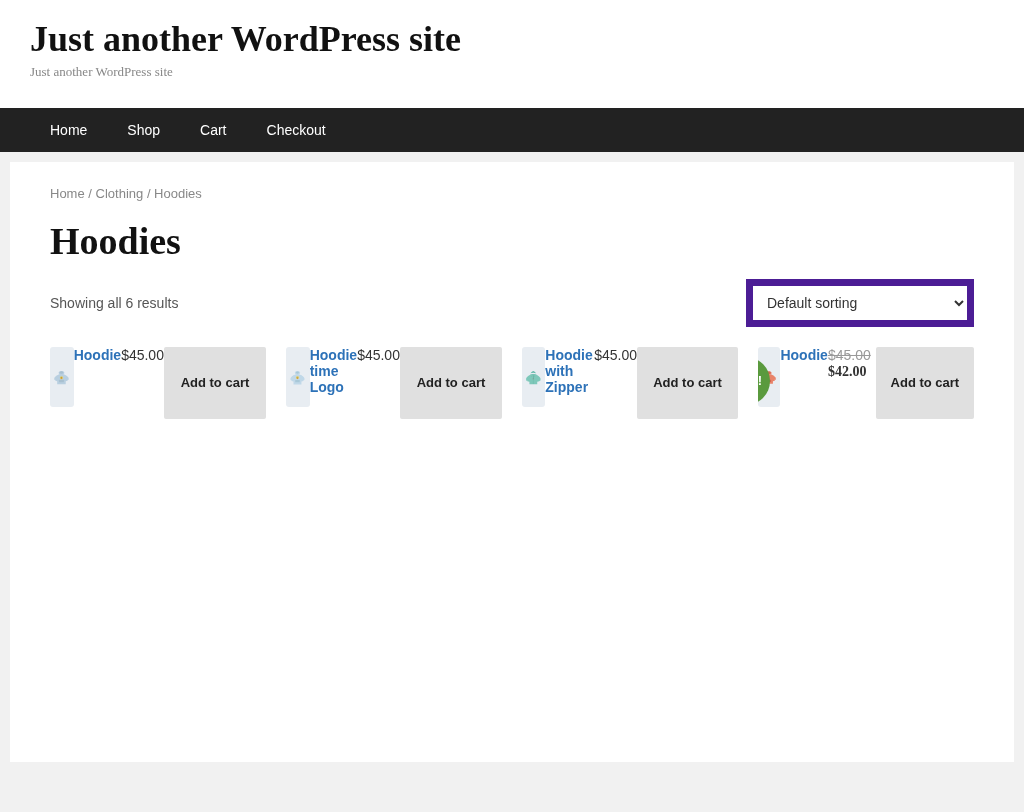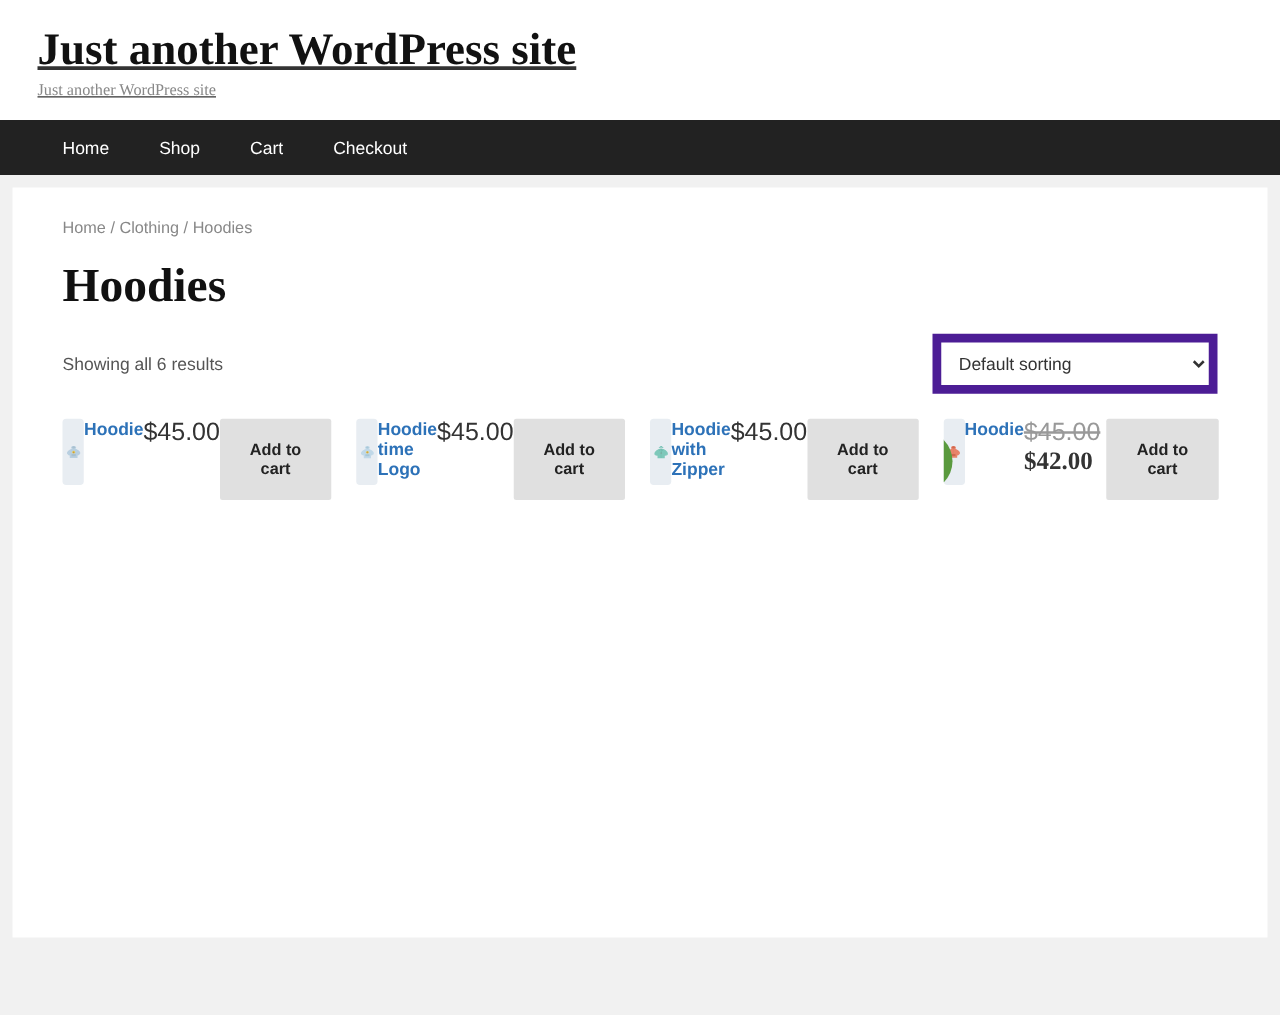--- a/index.html
+++ b/index.html
@@ -1,22 +1,21 @@
 <!DOCTYPE html>
 <html><head>
   <meta charset="utf-8">
   <style>
     * { box-sizing: border-box; margin: 0; padding: 0; }
     body { font-family: Georgia, 'Times New Roman', serif; background: #f1f1f1; color: #333; }
 
     
     .site-header {
       background: #fff;
-      padding: 20px 30px 16px 30px;
-      text-decoration: underline;
+      padding: 20px 30px 28px 30px;
     }
     .site-title {
       font-size: 36px;
       font-weight: 900;
       color: #111;
       line-height: 1.1;
     }
     .site-tagline {
       font-size: 13px;
       color: #888;
@@ -152,23 +151,23 @@
     .product-name {
       font-family: Arial, sans-serif;
       font-size: 14px;
       color: #2d72b8;
       text-decoration: none;
       margin-bottom: 4px;
       font-weight: bold;
     }
     .product-price {
       font-family: Arial, sans-serif;
-      font-size: 20px;
+      font-size: 14px;
       color: #333;
-      margin-bottom: 10px;
+      margin-bottom: 24px;
     }
     .product-price .original-price {
       text-decoration: line-through;
       color: #999;
       margin-right: 5px;
     }
     .product-price .sale-price {
       color: #333;
       font-weight: bold;
       font-family: Liberation Serif, serif;

